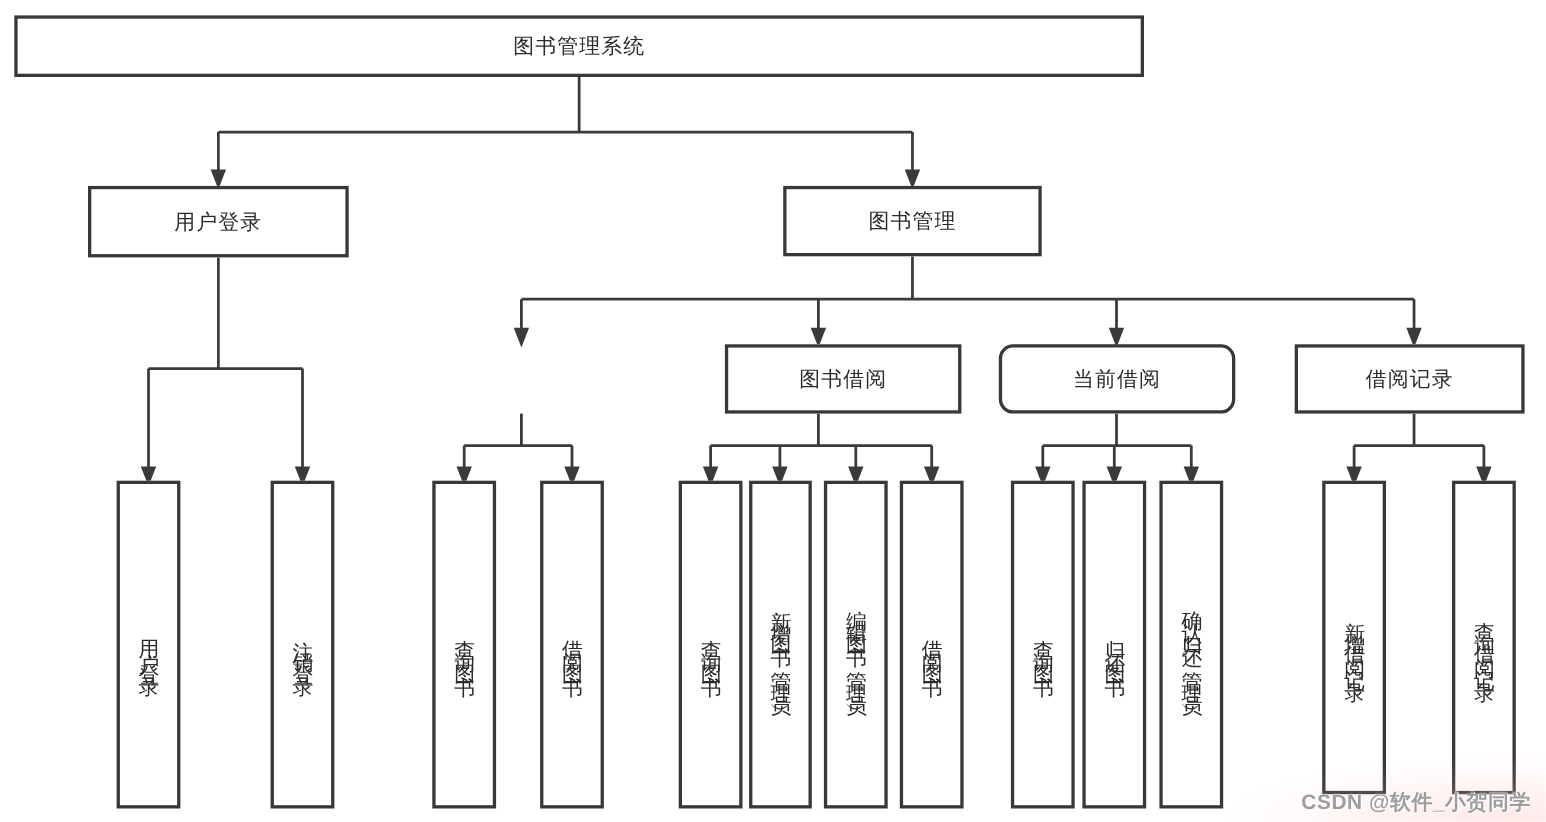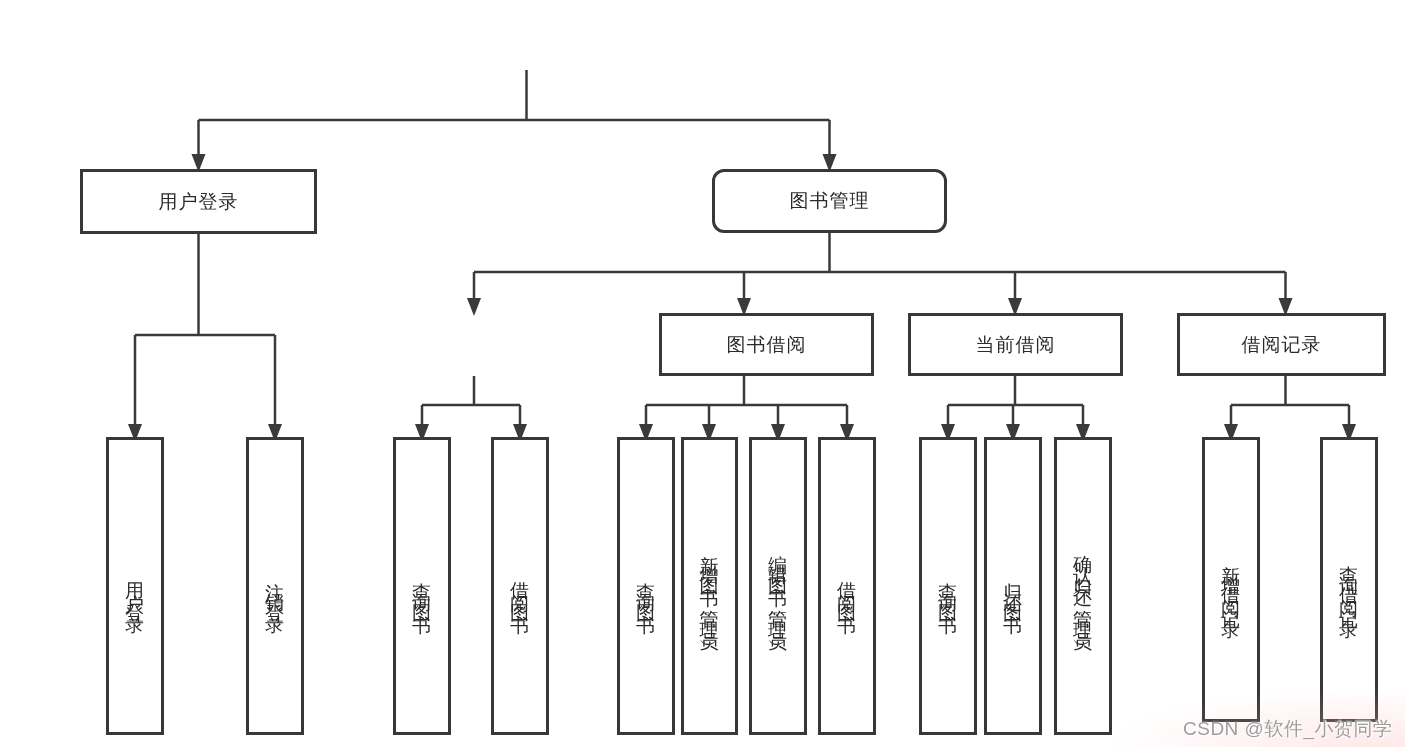--- a/index.html
+++ b/index.html
@@ -31,20 +31,21 @@
   }
   .watermark{
     position:absolute;
     left:1183px;top:716px;
     font-size:19px;
     color:#9d9d9d;
     letter-spacing:0.5px;
     text-shadow:0 0 2px #ffffff,1px 1px 0 #ffffff;
     z-index:5;
     white-space:nowrap;
+    font-weight:bold;
   }
   .corner-tint{
     position:absolute;
     right:0;bottom:0;width:300px;height:60px;
     background:radial-gradient(ellipse at 90% 100%, rgba(255,190,190,0.35), rgba(255,190,190,0) 70%);
     z-index:4;pointer-events:none;
   }
 </style>
 </head>
 <body>
@@ -113,26 +114,27 @@
       <polygon points="771,424 785,424 778,442"></polygon>
       <polygon points="840,424 854,424 847,442"></polygon>
       <polygon points="941,424 955,424 948,442"></polygon>
       <polygon points="1006,424 1020,424 1013,442"></polygon>
       <polygon points="1076,424 1090,424 1083,442"></polygon>
       <polygon points="1224,424 1238,424 1231,442"></polygon>
       <polygon points="1342,424 1356,424 1349,442"></polygon>
     </g>
   </svg>
 
+  <div class="node" style="left:13px;top:14px;width:1027px;height:56px;">图书管理系统</div>
 
   <div class="node" style="left:80px;top:169px;width:237px;height:65px;">用户登录</div>
-  <div class="node" style="left:712px;top:169px;width:235px;height:64px;border-radius:12px;">图书管理</div>
+  <div class="node" style="left:712px;top:169px;width:235px;height:64px;">图书管理</div>
 
   <div class="node" style="left:659px;top:313px;width:215px;height:63px;">图书借阅</div>
-  <div class="node" style="left:908px;top:313px;width:215px;height:63px;">当前借阅</div>
+  <div class="node" style="left:908px;top:313px;width:215px;height:63px;border-radius:13px;">当前借阅</div>
   <div class="node" style="left:1177px;top:313px;width:209px;height:63px;">借阅记录</div>
 
   <div class="node node-v" style="left:106px;top:437px;width:58px;height:298px;">用户登录</div>
   <div class="node node-v" style="left:246px;top:437px;width:58px;height:298px;">注销登录</div>
 
   <div class="node node-v" style="left:393px;top:437px;width:58px;height:298px;">查询图书</div>
   <div class="node node-v" style="left:491px;top:437px;width:58px;height:298px;">借阅图书</div>
 
   <div class="node node-v" style="left:617px;top:437px;width:58px;height:298px;">查询图书</div>
   <div class="node node-v" style="left:681px;top:437px;width:57px;height:298px;">新增图书（管理员）</div>

